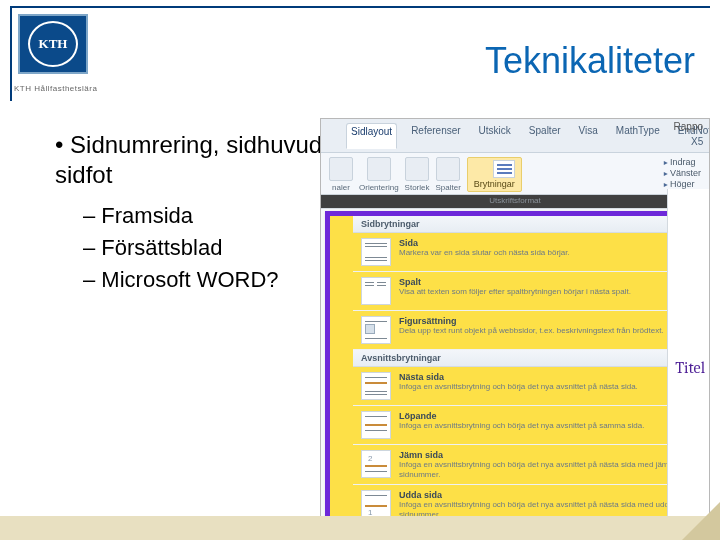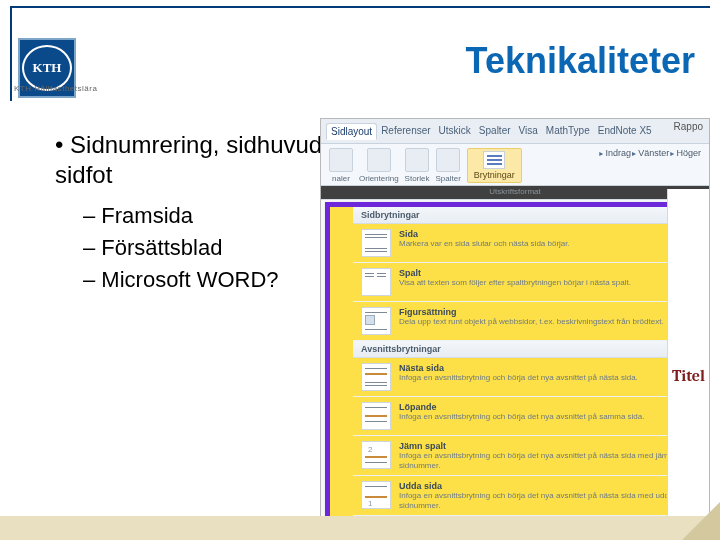--- a/index.html
+++ b/index.html
@@ -1,60 +1,60 @@
 <!DOCTYPE html>
 <html><head>
 <meta charset="utf-8">
 <style>
   * { box-sizing: border-box; margin: 0; padding: 0; }
   body { width: 720px; height: 540px; background: #fff; font-family: Verdana, Arial, sans-serif; position: relative; overflow: hidden; }
   .slide { width: 720px; height: 540px; position: relative; }
   .border-tl { position: absolute; top: 6px; left: 10px; width: 700px; height: 2px; background: #003b7a; }
   .border-tl2 { position: absolute; top: 6px; left: 10px; width: 2px; height: 95px; background: #003b7a; }
 
-  .logo { position: absolute; top: 38px; left: 18px; width: 58px; height: 60px; background: #0b4a8a; border: 2px solid #7ea6c8; display:flex; align-items:center; justify-content:center; }
+  .logo { position: absolute; top: 14px; left: 18px; width: 70px; height: 60px; background: #0b4a8a; border: 2px solid #7ea6c8; display:flex; align-items:center; justify-content:center; }
   .logo-inner { width:50px; height:46px; border:2px solid #fff; border-radius:50%; display:flex; align-items:center; justify-content:center; color:#fff; font-weight:bold; font-size:13px; font-family:serif; }
   .logo-caption { position:absolute; top:84px; left:14px; font-size:8px; color:#666; letter-spacing:0.5px; }
 
-  .title { position:absolute; top:40px; right:25px; font-family:Verdana, sans-serif; font-weight:bold; font-size:36px; color:#0b66b3; }
+  .title { position:absolute; top:40px; right:25px; font-family:Verdana, sans-serif; font-weight:normal; font-size:36px; color:#0b66b3; }
 
   .content { position:absolute; top:130px; left:55px; width:290px; color:#000; }
   .bullet { font-size:24px; line-height:1.25; margin-bottom:10px; }
   .bullet::before { content:"• "; }
   .subbullets { margin-left:28px; margin-top:6px; }
   .sub { font-size:22px; line-height:1.45; }
   .sub::before { content:"– "; }
 
   .wordshot { position:absolute; top:118px; left:320px; width:390px; height:405px; border:1px solid #b8b8b8; background:#f6f8fa; font-family:"Segoe UI", Tahoma, sans-serif; font-size:10px; color:#333; overflow:hidden; }
   .topbar { position:absolute; top:0; right:0; font-size:10px; color:#555; padding:2px 6px; }
-  .tabs { display:flex; gap:0; padding:4px 6px 3px 5px; background:#e9eef4; border-bottom:1px solid #c9d3dd; font-size:10px; color:#4a6079;text-align:center; }
+  .tabs { display:flex; gap:10px; padding:4px 6px 3px 25px; background:#e9eef4; border-bottom:1px solid #c9d3dd; font-size:10px; color:#4a6079;text-align:center; }
   .tab { padding:2px 4px; }
   .tab.active { background:#fff; border:1px solid #c9d3dd; border-bottom:1px solid #fff; border-radius:3px 3px 0 0; color:#1a3d6d; }
   .ribbon { background:#f4f7fb; border-bottom:1px solid #cbd3da; padding:4px 8px 2px 8px; display:flex; align-items:flex-start; gap:6px; }
   .ribbon .grp { display:flex; flex-direction:column; align-items:center; font-size:8px; color:#5a6a7a; }
   .ribbon .ico { width:24px; height:24px; background:#e8edf3; border:1px solid #c8d2dc; border-radius:2px; margin-bottom:2px; }
-  .dropdown-btn { display:flex; flex-direction:column; align-items:center; background:#fde9a7; border:1px solid #e9ce6b; border-radius:2px; padding:2px 6px; font-size:9px; color:#5a4b17; }
+  .dropdown-btn { display:flex; flex-direction:column; align-items:flex-end; background:#fde9a7; border:1px solid #e9ce6b; border-radius:2px; padding:2px 6px; font-size:9px; color:#5a4b17; }
   .dropdown-btn .dico { width:22px; height:18px; background:#fff; border:1px solid #c8d2dc; margin-bottom:1px; position:relative; }
   .dropdown-btn .dico::after { content:""; position:absolute; left:3px; top:3px; width:15px; height:2px; background:#5a7bbd; box-shadow: 0 4px 0 #5a7bbd, 0 8px 0 #5a7bbd; }
-  .right-grp { margin-left:auto; display:flex; flex-direction:row; font-size:9px; color:#4a5a6a; gap:1px; }
+  .right-grp { margin-left:auto; display:flex; flex-direction:column; font-size:9px; color:#4a5a6a; gap:1px; }
   .right-grp div::before { content:"▸ "; color:#4d6b97; font-size:8px; }
   .grp-cap { text-align:center; font-size:8px; color:#8a929a; padding:1px 0 3px 0; border-bottom:1px solid #d7dde3; background:#404040; }
 
   .menu { background:#fde047; border:5px solid #6d28d9; margin:2px 4px 0 4px; font-size:9px; box-shadow:1px 1px 3px rgba(0,0,0,0.15);padding-left:23px; }
   .menu-head { background:linear-gradient(#f3f6fa,#e7edf3); padding:3px 8px; font-weight:bold; color:#4c5c6c; border-bottom:1px solid #d5dce3; }
   .menu-item { display:flex; gap:8px; padding:5px 8px; border-bottom:1px solid #eef1f4; }
   .menu-item .mico { flex:0 0 30px; height:28px; background:#fff; border:1px solid #cdd6de; position:relative; }
   .mico .ln { position:absolute; left:3px; width:22px; height:1px; background:#7d8994; }
   .mico .brk { position:absolute; left:3px; width:22px; height:2px; background:#c98b3a; }
   .menu-item .txt { flex:1; }
   .menu-item .ttl { font-weight:bold; color:#3a4a5a; font-size:9px; }
   .menu-item .desc { color:#6d7a86; font-size:8px; line-height:1.2; }
 
   .doc-side { position:absolute; right:0; top:70px; width:42px; height:420px; background:#fff; border-left:1px solid #d3d9df; }
-  .doc-side .titl { position:absolute; top:178px; right:4px; font-family:Cambria, serif; font-size:16px; color:#7f1d1d;font-weight:bold; }
+  .doc-side .titl { position:absolute; top:170px; right:4px; font-family:Cambria, serif; font-size:16px; color:#4c1d95; }
 
   .corner-fold { position:absolute; right:0; bottom:0; width:0; height:0; border-left:38px solid transparent; border-bottom:38px solid #d3c89e; }
   .beige { position:absolute; right:0; bottom:0; width:100%; height:24px; background:#e8e0c1; }
 </style>
 </head>
 <body>
 
 <div class="slide">
   <div class="border-tl"></div>
   <div class="border-tl2"></div>
@@ -178,21 +178,21 @@
             <div class="desc">Infoga en avsnittsbrytning och börja det nya avsnittet på samma sida.</div>
           </div>
       </div>
       <div class="menu-item">
         <div class="mico">
             <div style="position:absolute;top:3px;left:6px;font-size:8px;color:#89a;">2</div>
             <div class="brk" style="top:14px"></div>
             <div class="ln" style="top:20px"></div>
           </div>
         <div class="txt">
-            <div class="ttl">Jämn spalt</div>
+            <div class="ttl">Jämn sida</div>
             <div class="desc">Infoga en avsnittsbrytning och börja det nya avsnittet på nästa sida med jämnt sidnummer.</div>
           </div>
       </div>
       <div class="menu-item">
         <div class="mico">
             <div class="ln" style="top:4px"></div>
             <div class="brk" style="top:14px"></div>
             <div style="position:absolute;top:17px;left:6px;font-size:8px;color:#89a;">1</div>
           </div>
         <div class="txt">

